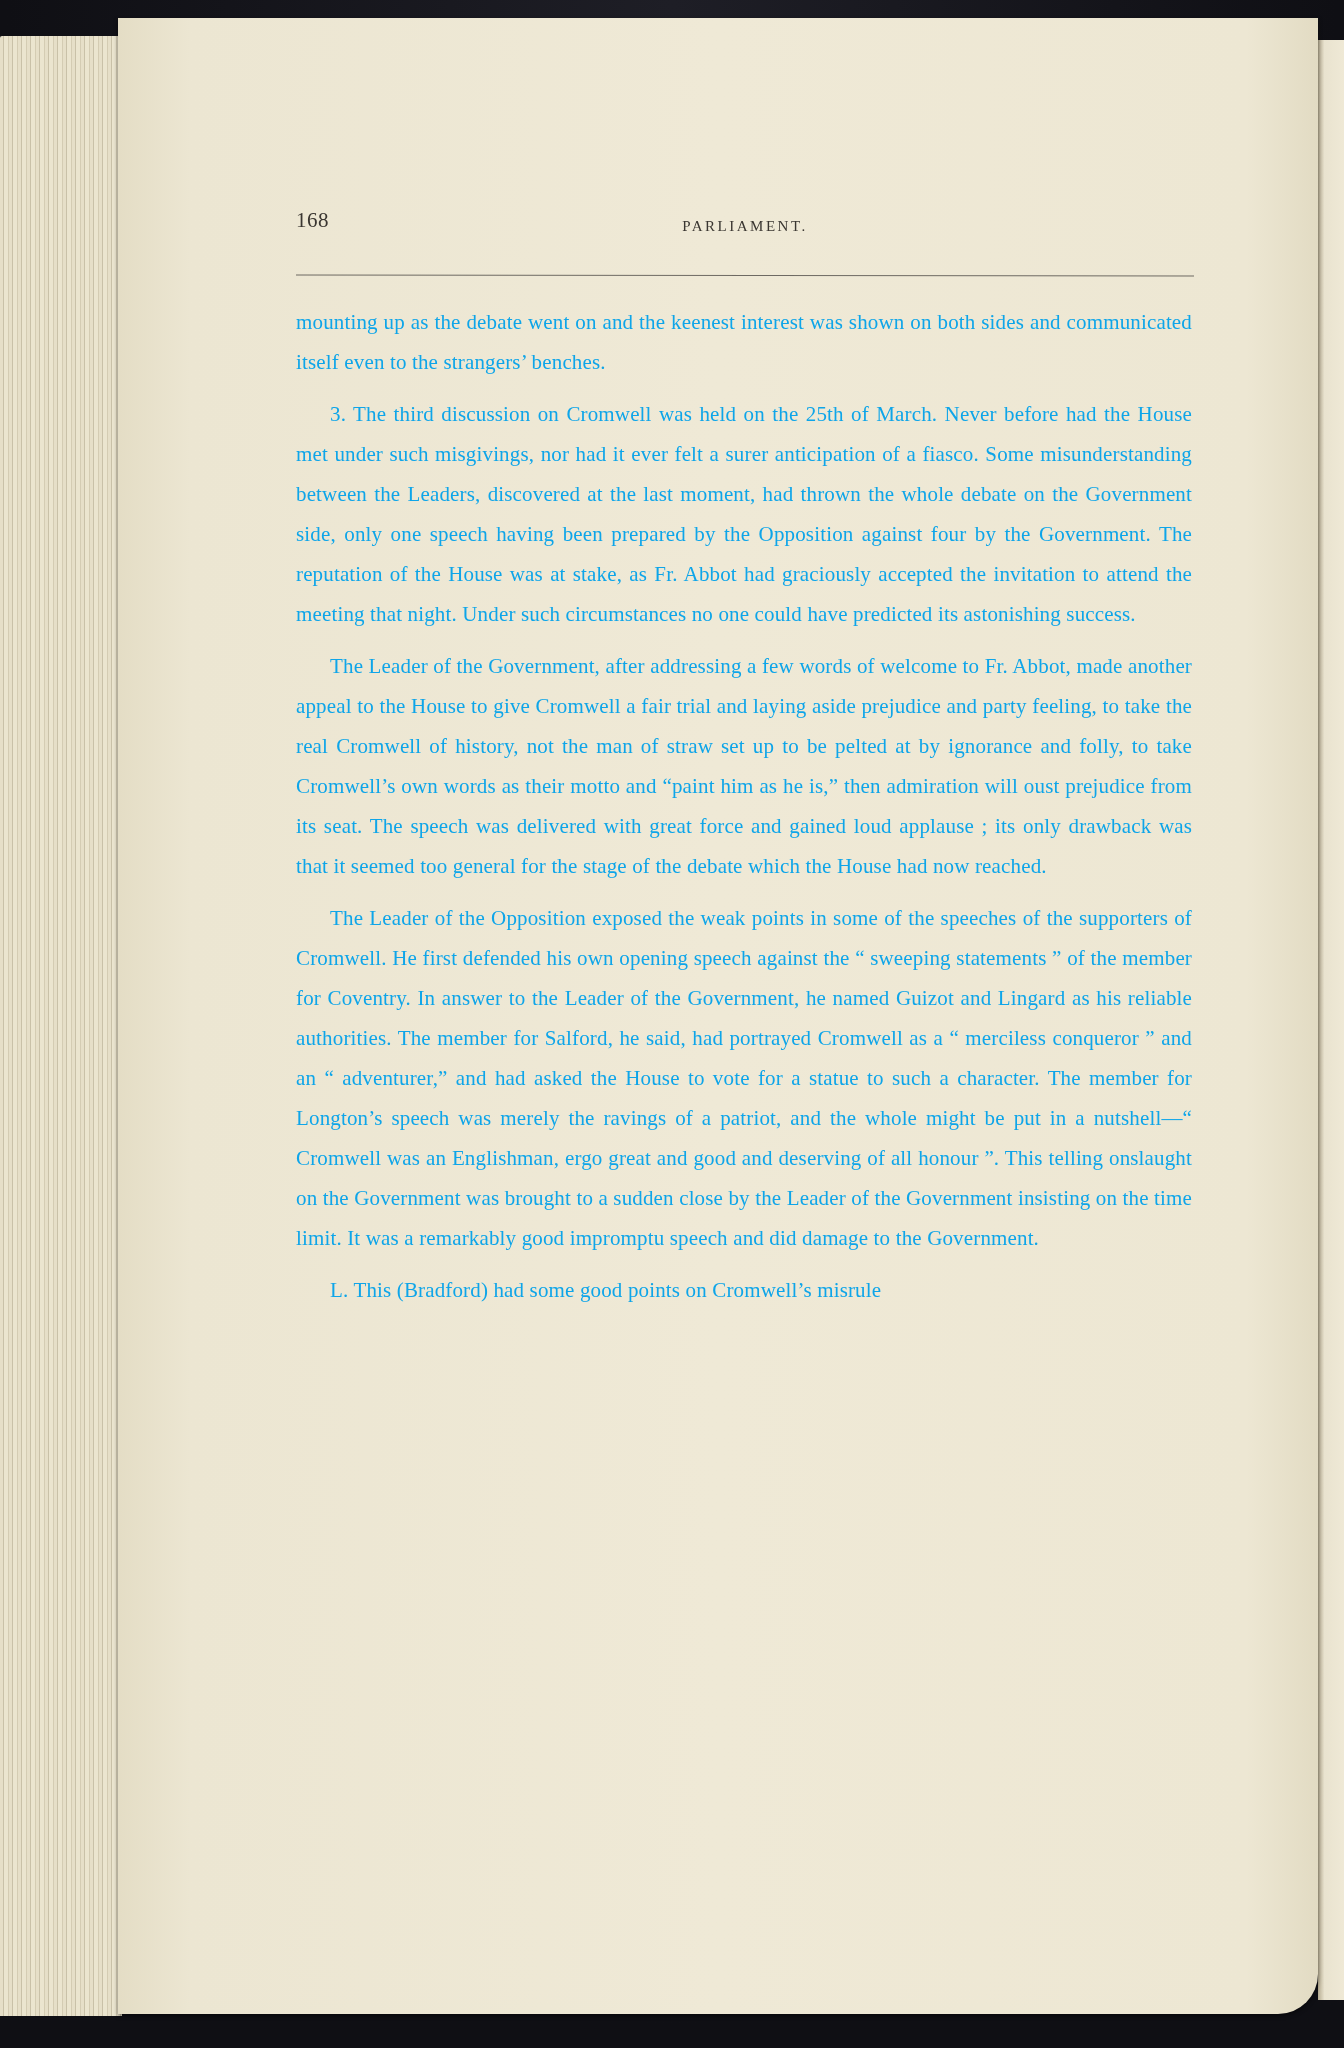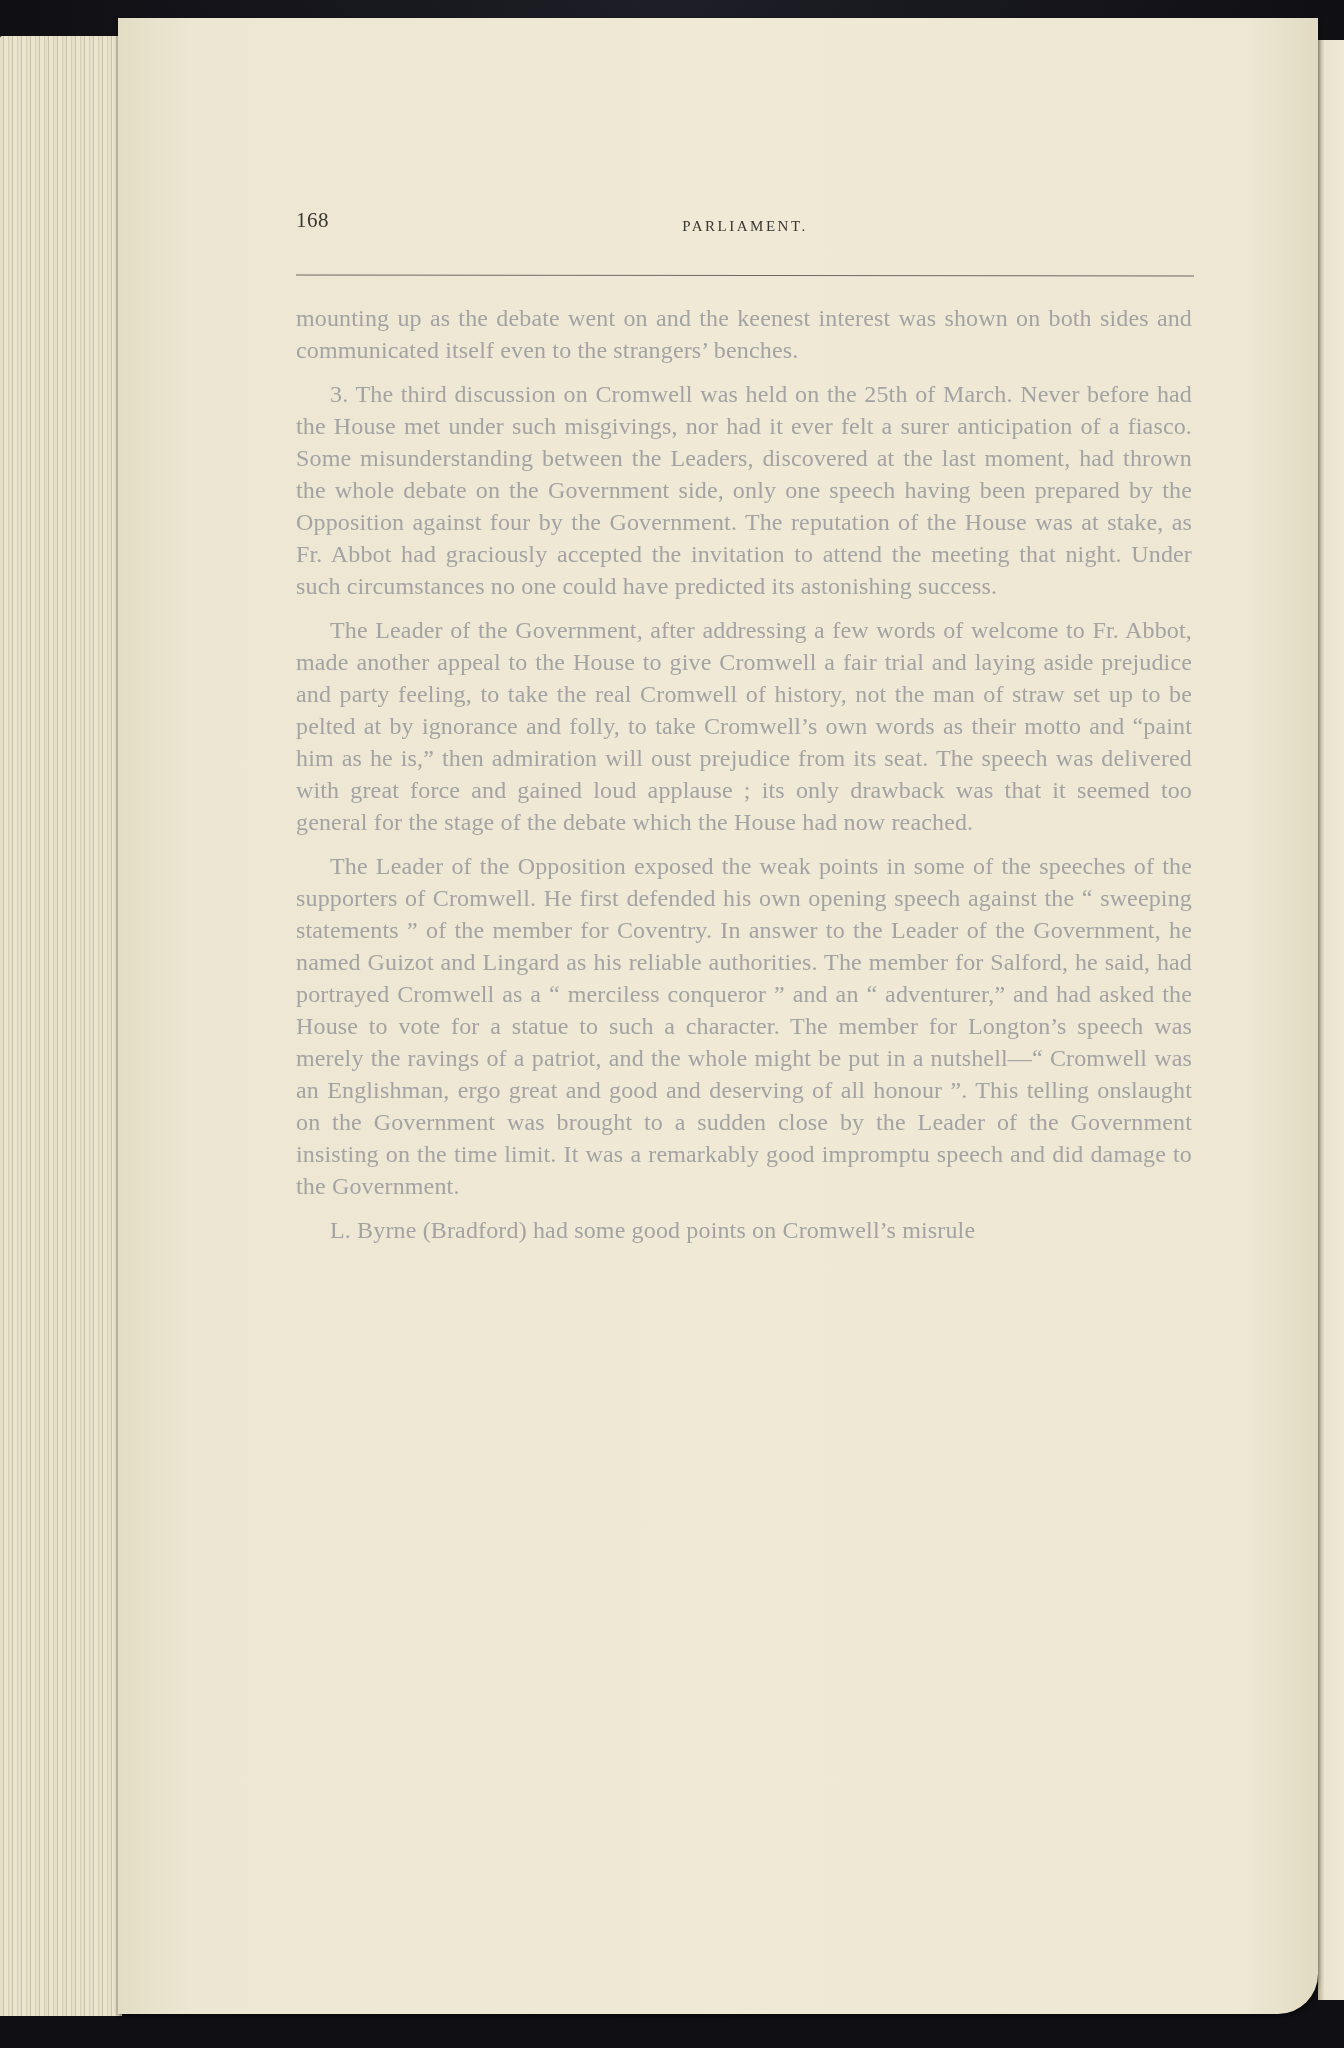--- a/index.html
+++ b/index.html
@@ -43,23 +43,23 @@
     position: absolute; left: 0; right: 0; top: 10px; text-align: center;
     font-size: 15px; letter-spacing: 2.5px;
   }
   .rule {
     position: absolute; left: 296px; top: 275px; width: 898px; height: 0;
     border-top: 1.5px solid #6e6a63;
     transform: rotate(0.06deg);
   }
   .body-text {
     position: absolute; left: 296px; top: 302px; width: 896px;
-    color: #a3a3a3;
-    font-size: 24px;
-    line-height: 32px;
+    color: #0ea5e9;
+    font-size: 21px;
+    line-height: 40px;
     text-align: justify;
     letter-spacing: 0.15px;
   }
   .body-text p { margin: 0; }
   .body-text p.indent { text-indent: 34px; margin-top: 12px; }
 </style>
 </head>
 <body>
 
 <div class="book-bg"></div>
@@ -73,14 +73,14 @@
   <div class="running-title">PARLIAMENT.</div>
 </div>
 
 <div class="rule"></div>
 
 <div class="body-text">
   <p>mounting up as the debate went on and the keenest interest was shown on both sides and communicated itself even to the strangers’ benches.</p>
   <p class="indent">3. The third discussion on Cromwell was held on the 25th of March. Never before had the House met under such misgivings, nor had it ever felt a surer anticipation of a fiasco. Some mis­understanding between the Leaders, discovered at the last moment, had thrown the whole debate on the Government side, only one speech having been prepared by the Opposition against four by the Government. The reputation of the House was at stake, as Fr. Abbot had graciously accepted the invitation to attend the meeting that night. Under such circumstances no one could have predicted its astonishing success.</p>
   <p class="indent">The Leader of the Government, after addressing a few words of welcome to Fr. Abbot, made another appeal to the House to give Cromwell a fair trial and laying aside prejudice and party feeling, to take the real Cromwell of history, not the man of straw set up to be pelted at by ignorance and folly, to take Cromwell’s own words as their motto and “paint him as he is,” then admiration will oust prejudice from its seat. The speech was delivered with great force and gained loud applause ; its only drawback was that it seemed too general for the stage of the debate which the House had now reached.</p>
   <p class="indent">The Leader of the Opposition exposed the weak points in some of the speeches of the supporters of Cromwell. He first defended his own opening speech against the “ sweeping statements ” of the member for Coventry. In answer to the Leader of the Government, he named Guizot and Lingard as his reliable authorities. The member for Salford, he said, had portrayed Cromwell as a “ merciless conqueror ” and an “ adventurer,” and had asked the House to vote for a statue to such a character. The member for Longton’s speech was merely the ravings of a patriot, and the whole might be put in a nutshell—“ Cromwell was an Englishman, ergo great and good and deserving of all honour ”. This telling onslaught on the Govern­ment was brought to a sudden close by the Leader of the Government insisting on the time limit. It was a remarkably good impromptu speech and did damage to the Government.</p>
-  <p class="indent">L. Byrne (Bradford) had some good points on Cromwell’s misrule</p>
+  <p class="indent">L. This (Bradford) had some good points on Cromwell’s misrule</p>
 </div>
 
 </body></html>

